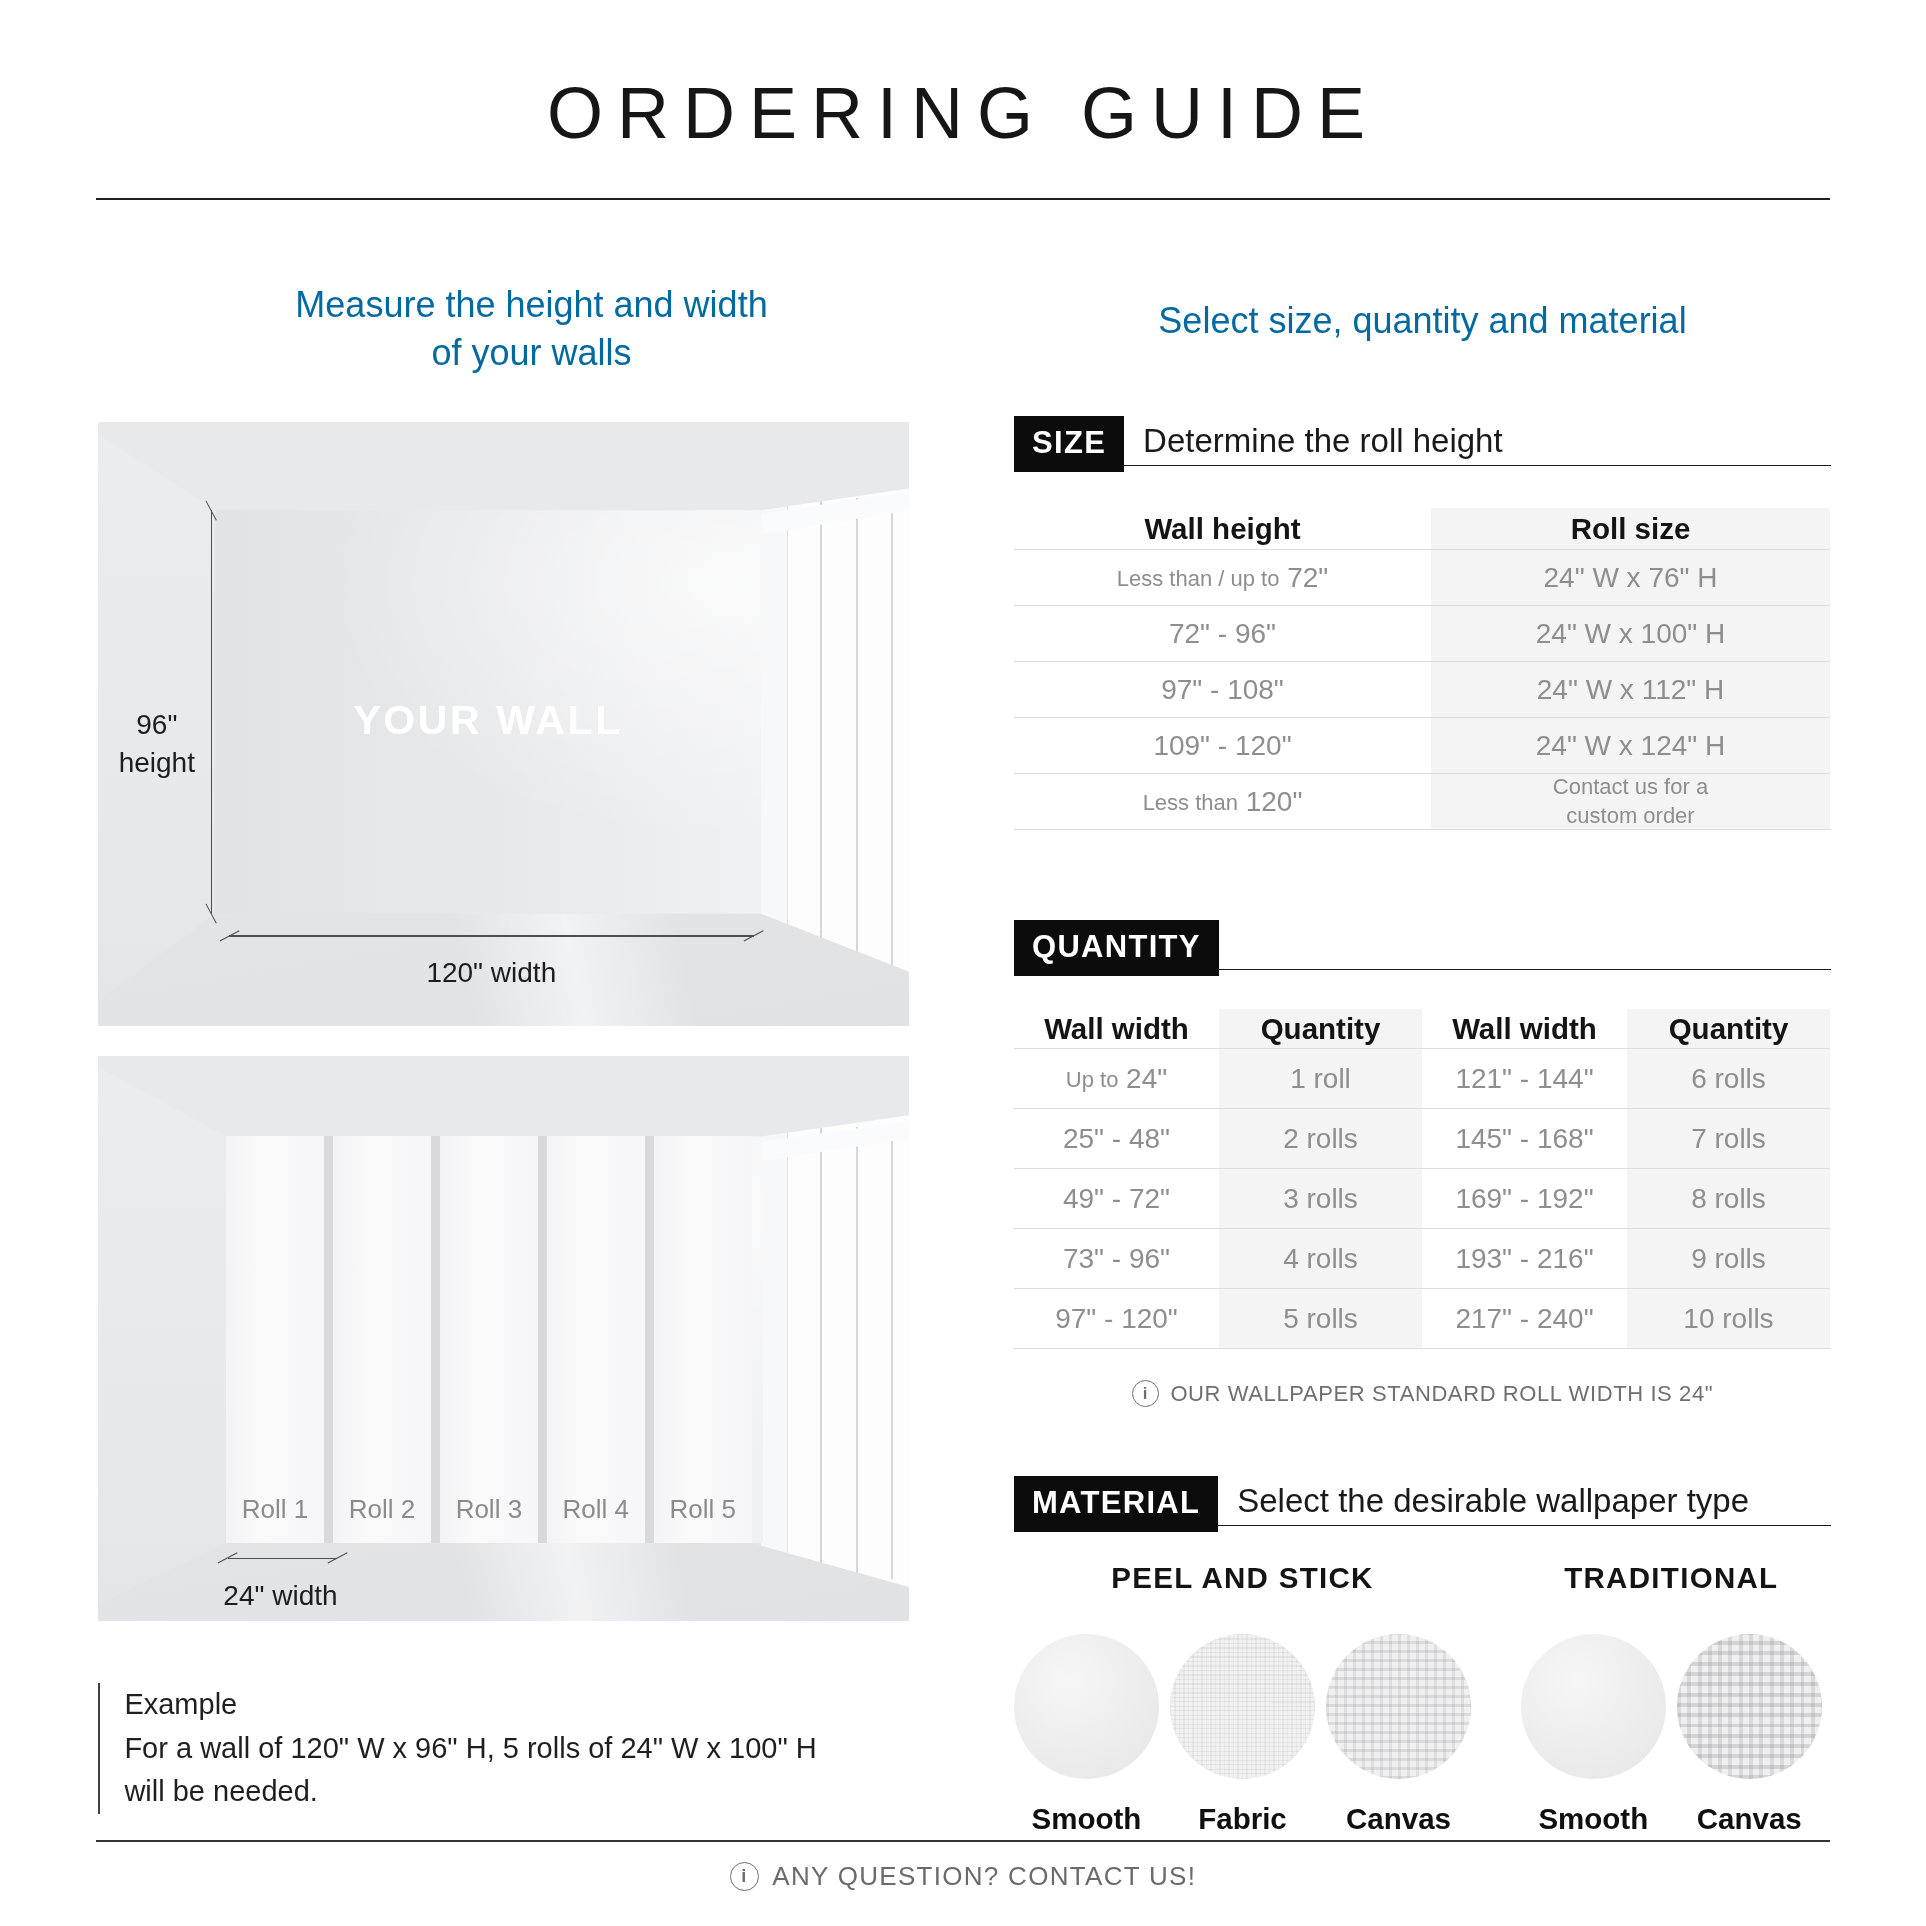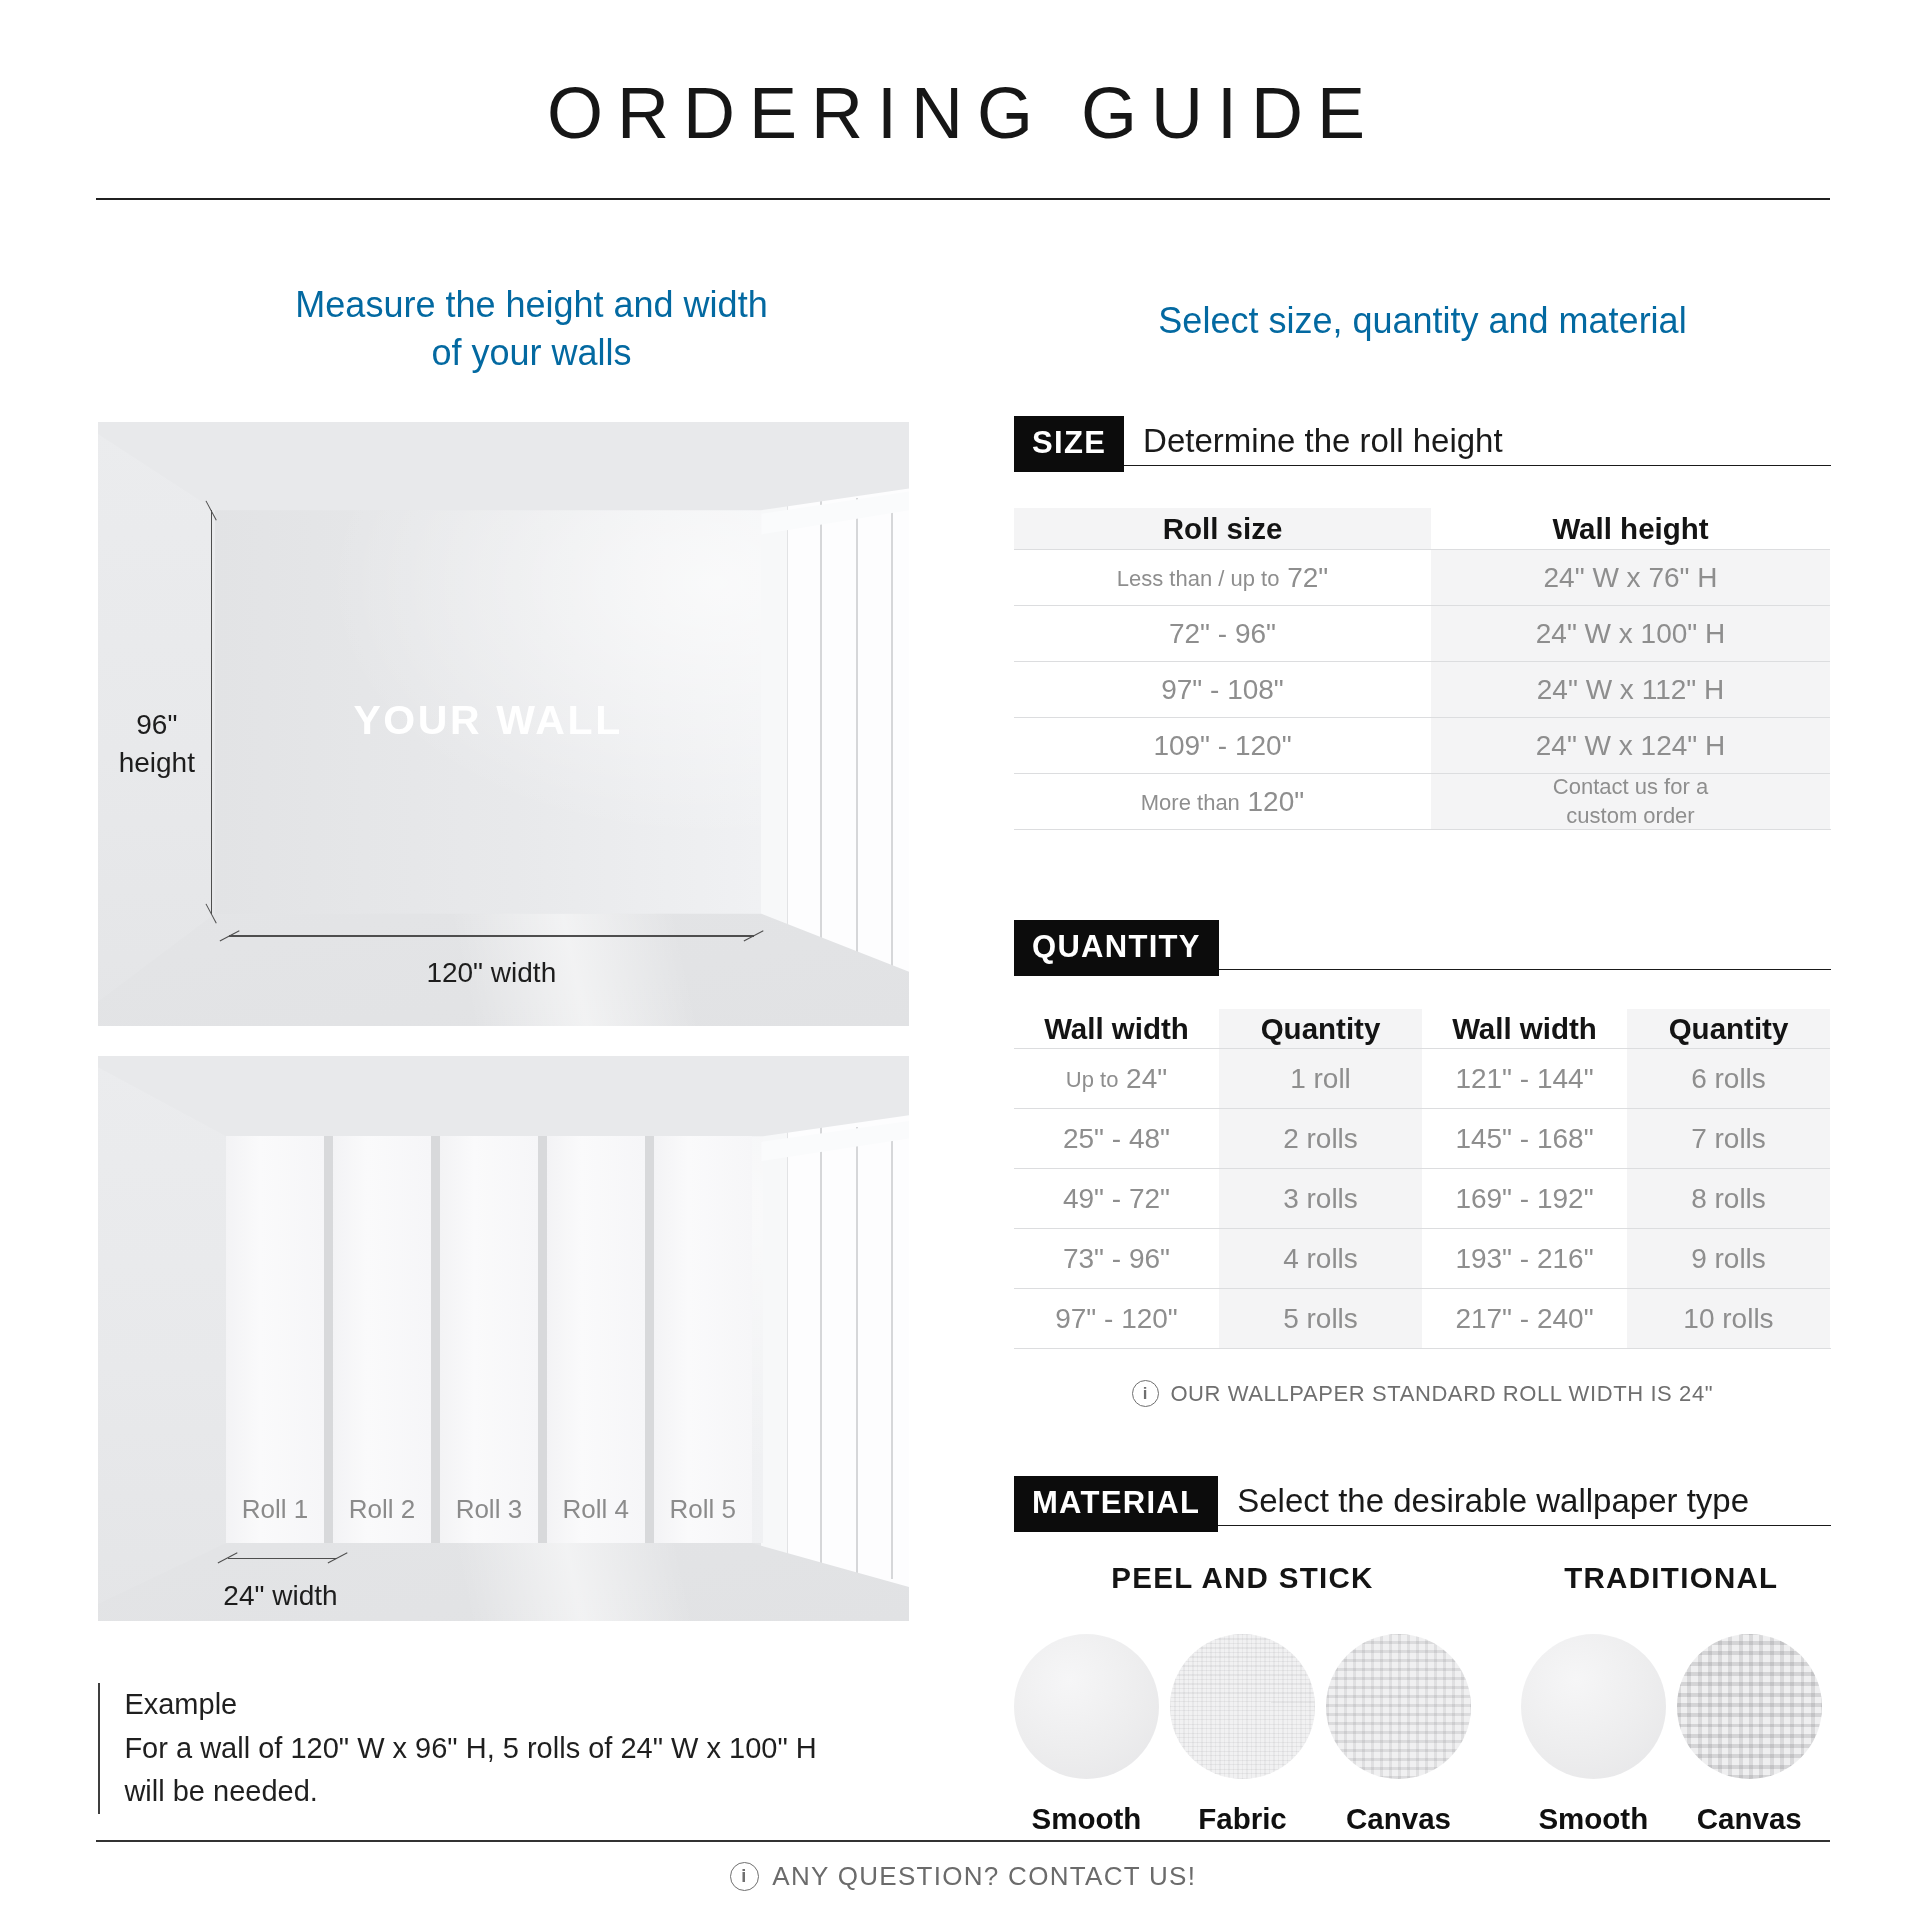--- a/index.html
+++ b/index.html
@@ -213,40 +213,40 @@
 
   <div class="col-heading right">Select size, quantity and material</div>
 
   <div class="section sec-size">
     <div class="sec-head">
       <div class="sec-rule"></div>
       <div class="badge">SIZE</div>
       <div class="sec-title">Determine the roll height</div>
     </div>
     <div class="tbl tbl-size">
+      <div class="cell hd">Wall height</div>
       <div class="cell hd alt">Roll size</div>
-      <div class="cell hd">Wall height</div>
 
       <div class="cell bt">
         <span class="prefix">Less than / up to </span>
         <span>72"</span>
       </div>
       <div class="cell bt alt">24" W x 76" H</div>
 
       <div class="cell bt">72" - 96"</div>
       <div class="cell bt alt">24" W x 100" H</div>
 
       <div class="cell bt">97" - 108"</div>
       <div class="cell bt alt">24" W x 112" H</div>
 
       <div class="cell bt">109" - 120"</div>
       <div class="cell bt alt">24" W x 124" H</div>
 
       <div class="cell bt">
-        <span class="prefix">More than </span>
+        <span class="prefix">Less than </span>
         <span>120"</span>
       </div>
       <div class="cell bt alt two-line">
         <span>Contact us for a</span>
         <span>custom order</span>
       </div>
     </div>
   </div>
 
   <div class="section sec-qty">

